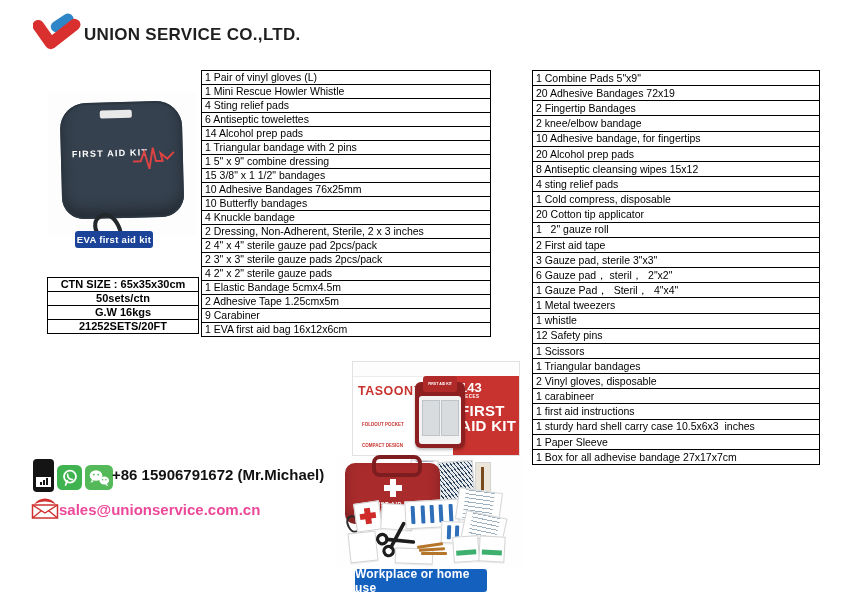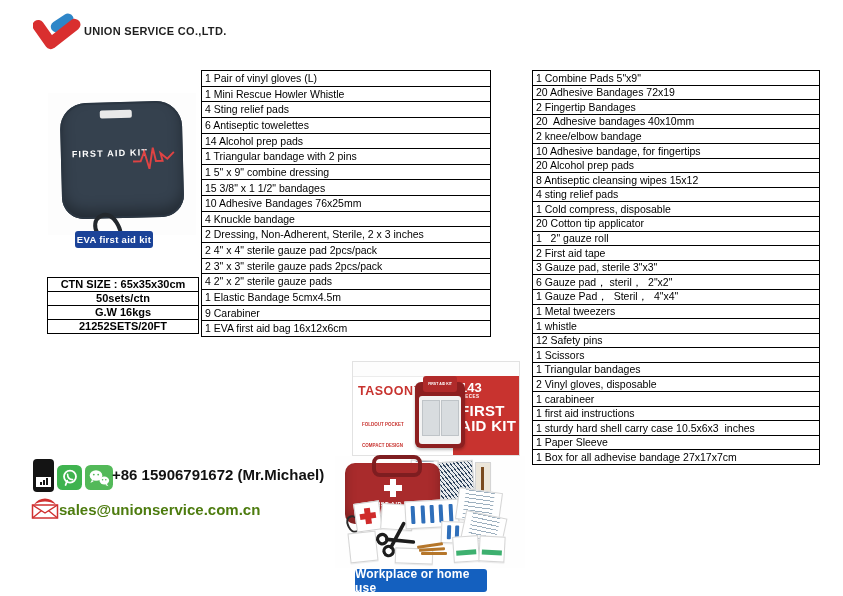--- a/index.html
+++ b/index.html
@@ -1,21 +1,21 @@
 <!DOCTYPE html>
 <html><head>
 <meta charset="utf-8">
 <style>
   html,body{margin:0;padding:0;background:#fff;}
   .page{position:relative;width:843px;height:596px;background:#ffffff;overflow:hidden;
         font-family:"Liberation Sans",sans-serif;color:#000;}
 
   
   .logo{position:absolute;left:33px;top:13px;width:48px;height:42px;}
-  .company{position:absolute;left:84px;top:25px;font-size:11px;font-weight:bold;
+  .company{position:absolute;left:84px;top:25px;font-size:17px;font-weight:bold;
            color:#1f1f1f;letter-spacing:.3px;white-space:pre;}
 
   
   .itemtable{position:absolute;display:flex;flex-direction:column;border:1px solid #000;
              background:#fff;box-sizing:border-box;}
   .itemtable .row{flex:1 1 0;border-top:1px solid #000;display:flex;align-items:center;
                   font-size:10.5px;line-height:1;padding-left:3px;white-space:pre;overflow:hidden;}
   .itemtable .row:first-child{border-top:none;}
   .carton .row{justify-content:center;padding-left:0;font-size:11px;font-weight:bold;}
 
@@ -43,21 +43,21 @@
   
   .phone-icon{position:absolute;left:33px;top:459px;width:21px;height:33px;background:#141414;
               border-radius:4px;}
   .phone-screen{position:absolute;left:3px;right:3px;bottom:5px;height:10px;background:#fff;
                 display:flex;align-items:flex-end;justify-content:center;gap:1px;padding-bottom:2px;box-sizing:border-box;}
   .phone-screen i{display:block;width:2px;background:#141414;}
   .wa-icon{position:absolute;left:57px;top:465px;width:25px;height:25px;}
   .wc-icon{position:absolute;left:85px;top:465px;width:28px;height:25px;}
   .mail-icon{position:absolute;left:31px;top:496px;width:28px;height:24px;}
   .phone-text{position:absolute;left:112px;top:466px;font-size:15px;font-weight:bold;color:#111;white-space:pre;}
-  .email-text{position:absolute;left:59px;top:501px;font-size:15px;font-weight:bold;color:#4d7c0f;white-space:pre;}
+  .email-text{position:absolute;left:59px;top:501px;font-size:15px;font-weight:bold;color:#ec4899;white-space:pre;}
 
   
   .box-photo{position:absolute;left:352px;top:361px;width:168px;height:95px;background:#fff;
              border:1px solid #e2e2e2;box-sizing:border-box;}
   .box-flap{position:absolute;left:0;top:0;width:100%;height:14px;border-bottom:1px solid #ececec;background:#fdfdfd;}
   .box-red{position:absolute;right:0;top:14px;width:66px;bottom:0;background:#c8332f;color:#fff;padding:5px 0 0 7px;box-sizing:border-box;}
   .box-pieces-num{font-size:13px;font-weight:bold;line-height:13px;}
   .box-pieces-lbl{font-size:4.5px;font-weight:bold;letter-spacing:.5px;margin-bottom:4px;}
   .box-title1,.box-title2{font-size:15px;font-weight:bold;line-height:15px;letter-spacing:.3px;}
   .box-brand{position:absolute;left:5px;top:22px;color:#c8332f;font-weight:bold;font-size:12.5px;letter-spacing:.5px;}
@@ -131,34 +131,35 @@
   <div class="itemtable list1">
       <div class="row">1 Pair of vinyl gloves (L)</div>
       <div class="row">1 Mini Rescue Howler Whistle</div>
       <div class="row">4 Sting relief pads</div>
       <div class="row">6 Antiseptic towelettes</div>
       <div class="row">14 Alcohol prep pads</div>
       <div class="row">1 Triangular bandage with 2 pins</div>
       <div class="row">1 5" x 9" combine dressing</div>
       <div class="row">15 3/8" x 1 1/2" bandages</div>
       <div class="row">10 Adhesive Bandages 76x25mm</div>
+      <div class="row">10 Butterfly bandages</div>
       <div class="row">4 Knuckle bandage</div>
       <div class="row">2 Dressing, Non-Adherent, Sterile, 2 x 3 inches</div>
       <div class="row">2 4" x 4" sterile gauze pad 2pcs/pack</div>
       <div class="row">2 3" x 3" sterile gauze pads 2pcs/pack</div>
       <div class="row">4 2" x 2" sterile gauze pads</div>
       <div class="row">1 Elastic Bandage 5cmx4.5m</div>
+      <div class="row">2 Adhesive Tape 1.25cmx5m</div>
       <div class="row">9 Carabiner</div>
       <div class="row">1 EVA first aid bag 16x12x6cm</div>
     </div>
   <div class="itemtable list2">
       <div class="row">1 Combine Pads 5"x9"</div>
       <div class="row">20 Adhesive Bandages 72x19</div>
       <div class="row">2 Fingertip Bandages</div>
-      <div class="row">20  Adhesive bandages 40x10mm</div>
       <div class="row">2 knee/elbow bandage</div>
       <div class="row">10 Adhesive bandage, for fingertips</div>
       <div class="row">20 Alcohol prep pads</div>
       <div class="row">8 Antiseptic cleansing wipes 15x12</div>
       <div class="row">4 sting relief pads</div>
       <div class="row">1 Cold compress, disposable</div>
       <div class="row">20 Cotton tip applicator</div>
       <div class="row">1   2" gauze roll</div>
       <div class="row">2 First aid tape</div>
       <div class="row">3 Gauze pad, sterile 3"x3"</div>

